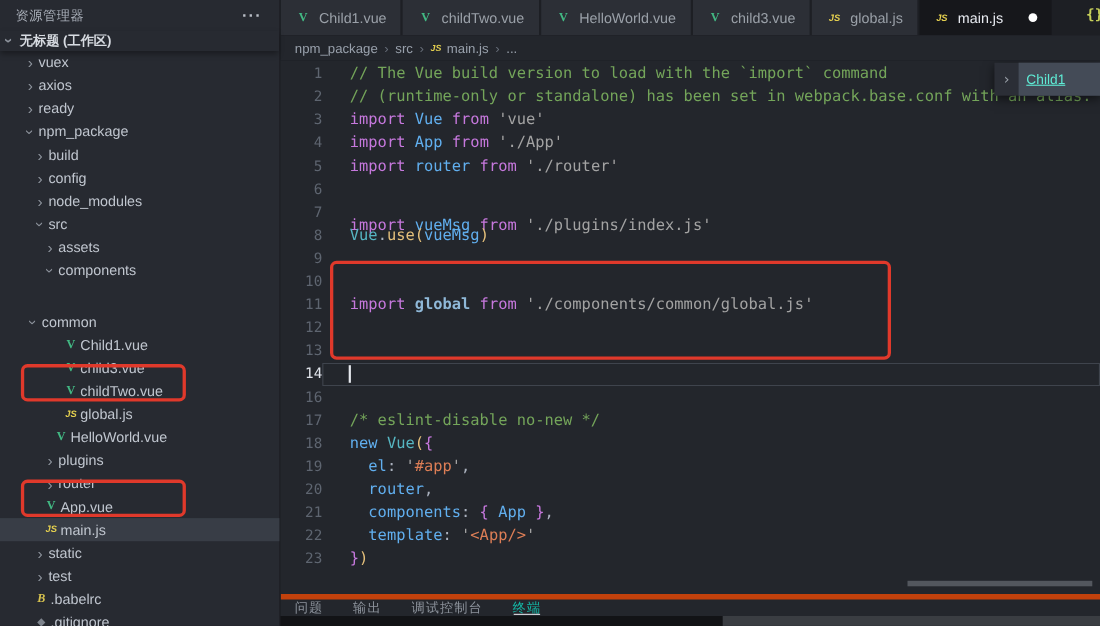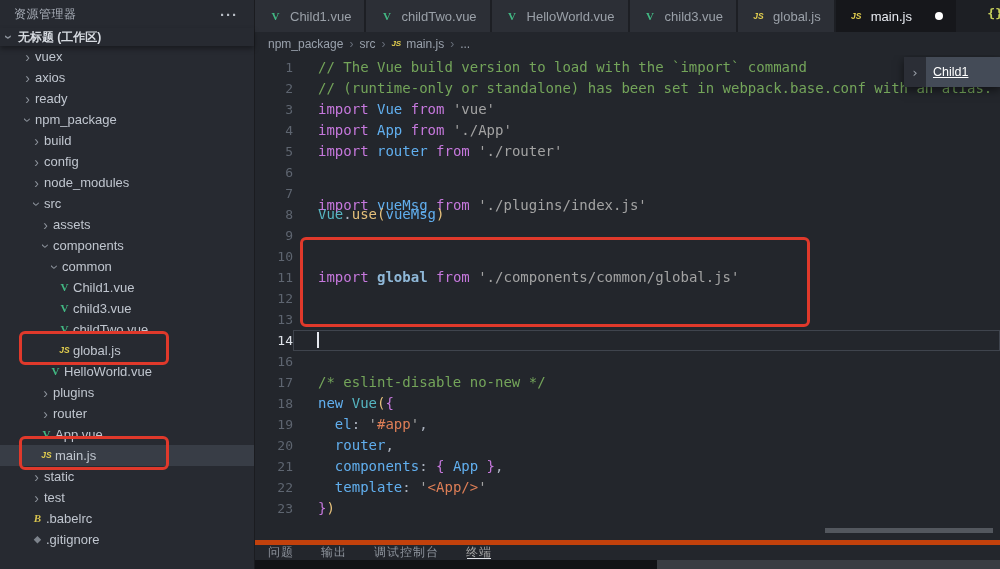--- a/index.html
+++ b/index.html
@@ -62,27 +62,27 @@
   .tk-pink{color:#c678dd;}
   .tk-blue{color:#61afef;}
   .tk-blueb{color:#8fb8d8;font-weight:bold;}
   .tk-teal{color:#56b6c2;}
   .tk-str{color:#a3a3a3;}
   .tk-gold{color:#e5c07b;}
   .tk-orange{color:#dd7e56;}
   .tk-txt{color:#abb2bf;}
   .popup{position:absolute;top:2px;right:0;width:96px;height:30px;background:#2b2e36;display:flex;align-items:center;box-shadow:0 3px 9px rgba(0,0,0,.55);z-index:6;}
   .pchev{width:22px;text-align:center;color:#9ba1aa;font-size:13px;}
-  .plabel{flex:1;align-self:stretch;display:flex;align-items:center;background:#444b57;color:#ffffff;font-size:12.5px;padding-left:7px;font-family:"Liberation Sans",sans-serif;text-decoration:underline;}
+  .plabel{flex:1;align-self:stretch;display:flex;align-items:center;background:#444b57;color:#5eead4;font-size:12.5px;padding-left:7px;font-family:"Liberation Sans",sans-serif;text-decoration:underline;}
   .hscroll{position:absolute;left:570px;top:473px;width:168px;height:5px;background:#53575e;z-index:4;}
 
   
   .panelbar{height:20px;flex:none;background:var(--ed-bg);display:flex;align-items:stretch;padding-left:13px;gap:27px;font-size:12px;color:#8d939c;border-top:5px solid #c2410c;}
   .ptab{display:flex;align-items:center;position:relative;cursor:pointer;letter-spacing:1px;}
-  .ptab.active{color:#a3a3a3;}
+  .ptab.active{color:#14b8a6;}
   .ptab.active::after{content:"";position:absolute;bottom:1px;left:1px;right:1px;height:1px;background:#dfe2e7;}
   .termstrip{height:9px;flex:none;background:#121316;position:relative;font-family:"DejaVu Sans Mono",monospace;font-size:9.5px;line-height:9px;white-space:pre;overflow:hidden;}
   .tstrip-bar{position:absolute;left:402px;right:0;top:0;bottom:0;background:#3a3d42;z-index:2;}
 </style>
 </head>
 <body>
 
 <div class="app">
 
   <div class="sidebar">
@@ -128,21 +128,21 @@
           <span>src</span>
         </div>
         <div class="trow" style="padding-left: 38px;">
           <span class="chev">›</span>
           <span>assets</span>
         </div>
         <div class="trow" style="padding-left: 38px;">
           <span class="chev exp">›</span>
           <span>components</span>
         </div>
-        <div class="trow" style="padding-left: 47px;">
+        <div class="trow" style="padding-left: 23px; margin-top: 26px;">
           <span class="chev exp">›</span>
           <span>common</span>
         </div>
         <div class="trow" style="padding-left: 56px;">
           <span class="ic ic-vue">V</span>
           <span>Child1.vue</span>
         </div>
         <div class="trow" style="padding-left: 56px;">
           <span class="ic ic-vue">V</span>
           <span>child3.vue</span>

